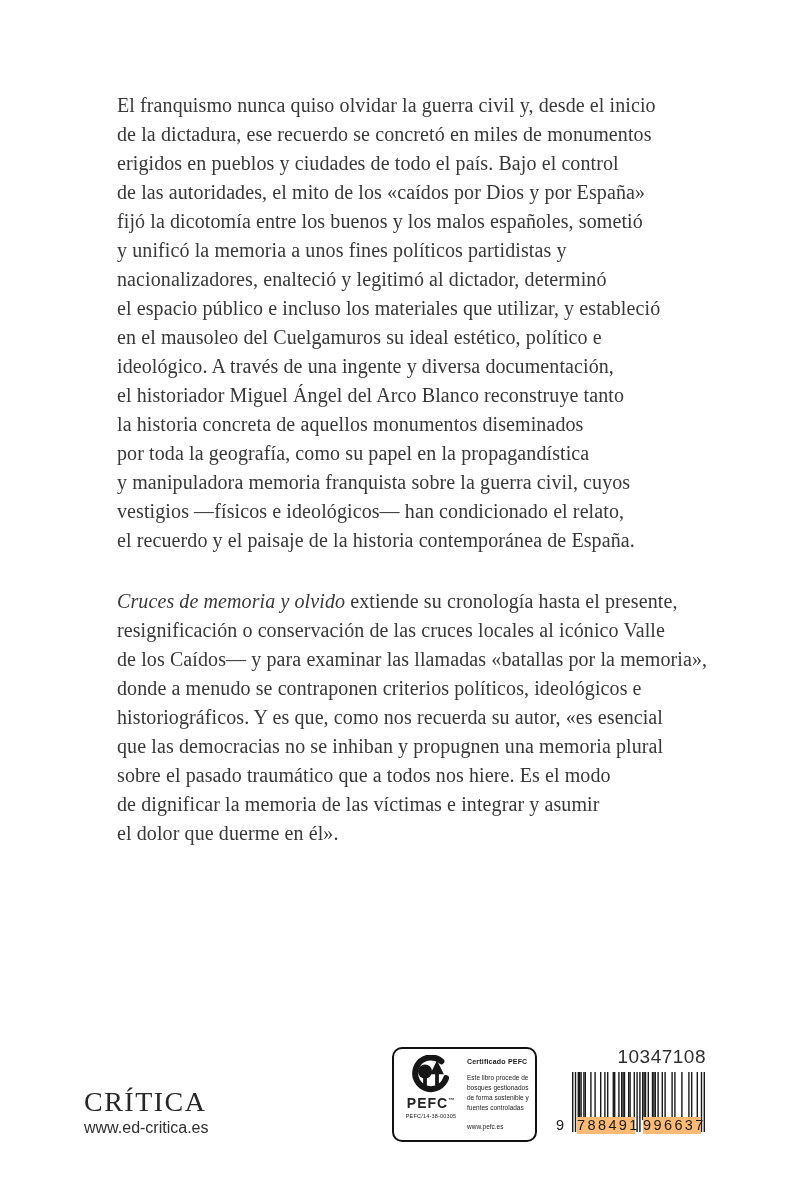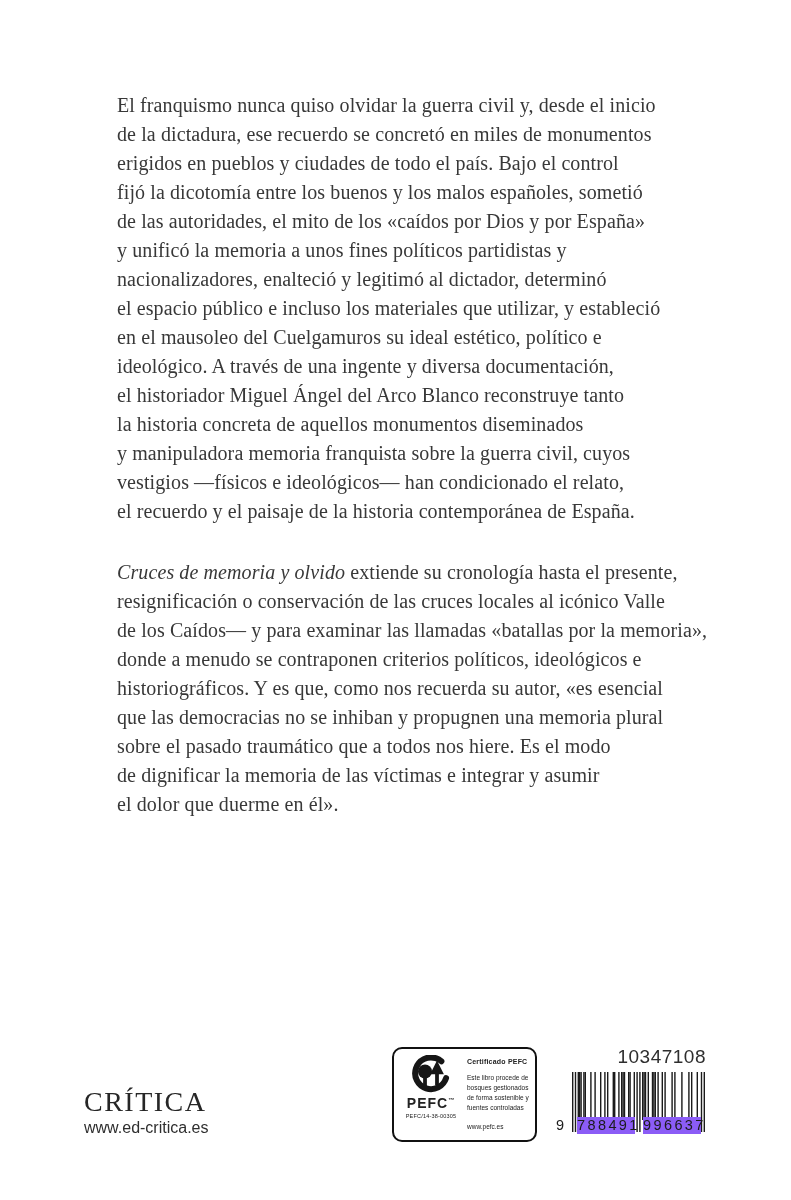--- a/index.html
+++ b/index.html
@@ -72,48 +72,49 @@
     width: 150px;
     font-family: "Liberation Sans", sans-serif;
     color: #2e2e2e;
   }
   .barcode-number { font-size: 19px; text-align: right; letter-spacing: 0.5px; }
   .barcode-wrap { position: relative; height: 66px; margin-top: 4px; }
   #ean-svg { position: absolute; left: 16px; top: 0; width: 133px; height: 60px; }
   .bd {
     position: absolute; top: 45px;
     font-size: 14.5px; line-height: 17px;
-    background: #8b5cf6;
+    background: #fdba74;
     color: #1b1b1b;
     text-align: center;
     z-index: 2;
   }
   .bd-9  { left: 0;   width: 13px; text-align: left; background: transparent; }
   .bd-g1 { left: 21px; width: 58px; letter-spacing: 2.4px; }
   .bd-g2 { left: 87px; width: 58px; letter-spacing: 2.4px; }
 </style>
 </head>
 <body>
 
 <div class="page">
 
   <main class="synopsis">
     <section class="para">
       <div class="line">El franquismo nunca quiso olvidar la guerra civil y, desde el inicio</div>
       <div class="line">de la dictadura, ese recuerdo se concretó en miles de monumentos</div>
       <div class="line">erigidos en pueblos y ciudades de todo el país. Bajo el control</div>
+      <div class="line">de las autoridades, el mito de los «caídos por Dios y por España»</div>
       <div class="line">fijó la dicotomía entre los buenos y los malos españoles, sometió</div>
-      <div class="line">de las autoridades, el mito de los «caídos por Dios y por España»</div>
       <div class="line">y unificó la memoria a unos fines políticos partidistas y</div>
       <div class="line">nacionalizadores, enalteció y legitimó al dictador, determinó</div>
       <div class="line">el espacio público e incluso los materiales que utilizar, y estableció</div>
       <div class="line">en el mausoleo del Cuelgamuros su ideal estético, político e</div>
       <div class="line">ideológico. A través de una ingente y diversa documentación,</div>
       <div class="line">el historiador Miguel Ángel del Arco Blanco reconstruye tanto</div>
       <div class="line">la historia concreta de aquellos monumentos diseminados</div>
+      <div class="line">por toda la geografía, como su papel en la propagandística</div>
       <div class="line">y manipuladora memoria franquista sobre la guerra civil, cuyos</div>
       <div class="line">vestigios —físicos e ideológicos— han condicionado el relato,</div>
       <div class="line">el recuerdo y el paisaje de la historia contemporánea de España.</div>
     </section>
 
     <section class="para para2">
       <div class="line"><em>Cruces de memoria y olvido</em><span> extiende su cronología hasta el presente,</span></div>
       <div class="line">resignificación o conservación de las cruces locales al icónico Valle</div>
       <div class="line">de los Caídos— y para examinar las llamadas «batallas por la memoria»,</div>
       <div class="line">donde a menudo se contraponen criterios políticos, ideológicos e</div>

